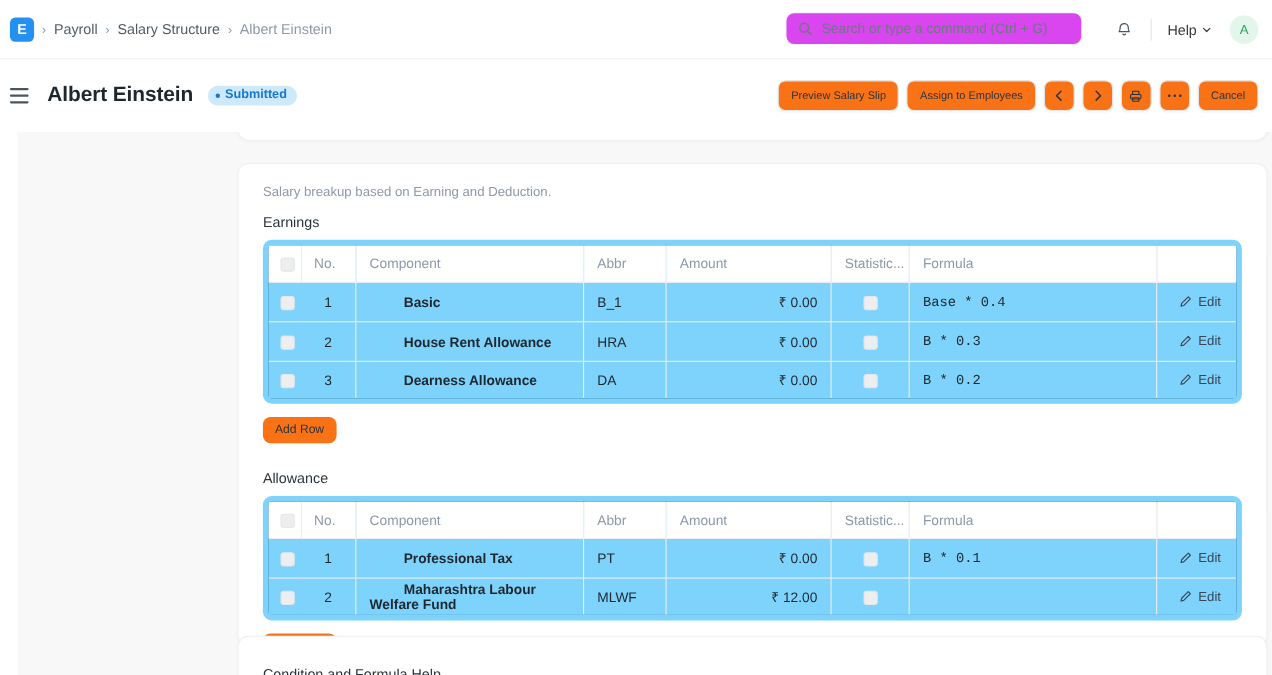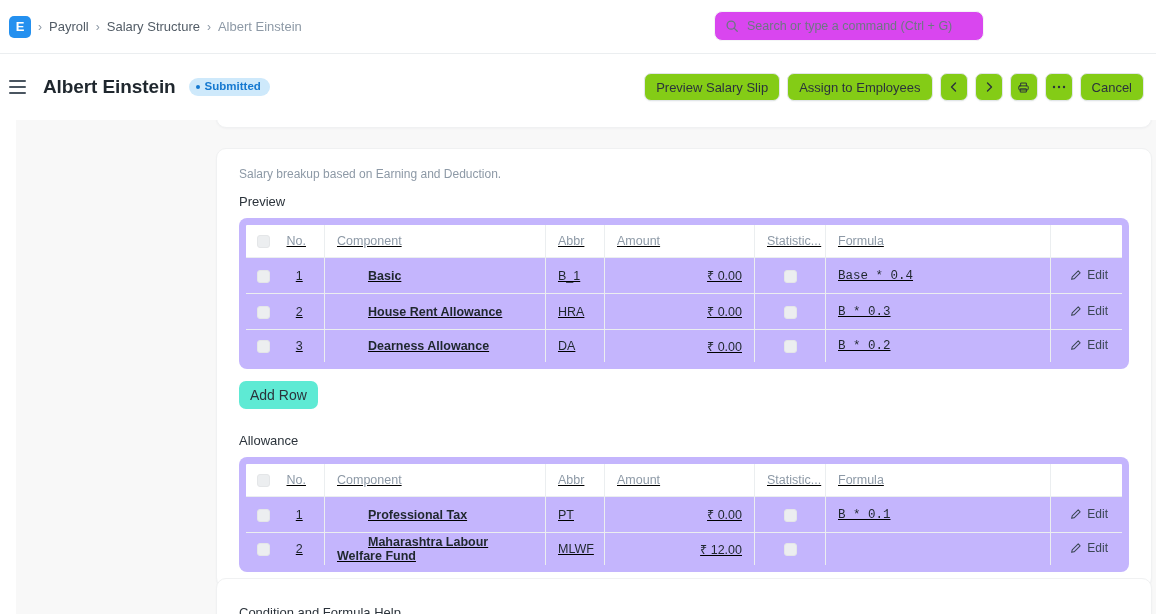--- a/index.html
+++ b/index.html
@@ -115,24 +115,24 @@
     width: 4px; height: 4px; border-radius: 50%; background: #1579d0;
     display: inline-block;
   }
 
   .head-right {
     position: absolute; right: 12px; top: 0; height: 66px;
     display: flex; align-items: center; gap: 7px;
   }
   .btn {
     height: 28px;
-    background: #84cc16;
+    background: #f97316;
     border: 1px solid #e2e6e9;
     border-radius: 7px;
-    font-size: 13px; color: #2b333b;
+    font-size: 10px; color: #2b333b;
     padding: 0 11px;
     display: inline-flex; align-items: center; justify-content: center;
     white-space: nowrap;
     font-family: "Liberation Sans", sans-serif;
     box-shadow: 0 1px 1px rgba(17,43,66,0.04);
   }
   .btn.icon-btn { width: 28px; padding: 0; }
 
   
   .page-body {
@@ -164,47 +164,46 @@
   .bottom-label {
     font-size: 13px; color: #2b333b;
     padding: 26px 22px 0 22px;
   }
 
   
   .grid-wrap { padding: 9px 22px 0 22px; }
   table.grid {
     width: 100%;
     border-collapse: collapse;
-    border: 7px solid #0c4a6e;
+    border: 5px solid #0c4a6e;
     border-radius: 8px;
     overflow: hidden;
     table-layout: fixed;
-    background: #c4b5fd;
-    text-decoration: underline;
+    background: #7dd3fc;
   }
   table.grid th, table.grid td {
     border-right: 1px solid #ebeef0;
     border-bottom: 1px solid #ebeef0;
     font-weight: 400;
     vertical-align: middle;
     height: 36px;
     padding: 0 12px;
   }
   table.grid tr:last-child td { border-bottom: none; }
   table.grid th:last-child, table.grid td:last-child { border-right: none; }
   table.grid th {
     font-size: 12.5px; color: #8d99a6; text-align: left;
     background: #ffffff;
   }
   table.grid td { font-size: 12.5px; color: #1f272e; }
 
   .col-cb    { width: 32px; padding: 0 0 0 11px !important; border-right: none !important; }
   .col-no    { width: 50px; text-align: center; }
   .col-comp  { width: auto; }
-  .col-abbr  { width: 59px; }
+  .col-abbr  { width: 75px; }
   .col-amt   { width: 150px; text-align: right; }
   .col-stat  { width: 71px; }
   .col-form  { width: 225px; }
   .col-edit  { width: 75px; }
 
   th.col-no, td.col-no { border-right: 1px solid #ebeef0; }
   th.col-amt, td.col-amt { text-align: right; }
   th.col-stat, td.col-stat { text-align: center; }
 
   .cbox {
@@ -221,24 +220,24 @@
     font-size: 11px; color: #4a5560;
   }
   td.col-edit { text-align: right; padding-right: 14px !important; }
   .edit-link {
     display: inline-flex; align-items: center; gap: 5px;
     font-size: 12px; color: #3a4654;
   }
 
   .add-row-btn {
     margin: 12px 0 0 22px;
-    background: #5eead4;
+    background: #f97316;
     border: none;
     border-radius: 7px;
-    font-size: 14px; color: #2b333b;
+    font-size: 11px; color: #2b333b;
     padding: 6px 11px;
     font-family: "Liberation Sans", sans-serif;
     display: inline-block;
   }
 
   svg { display: block; }
 </style>
 </head>
 <body>
 
@@ -258,20 +257,40 @@
       <span class="s-ico">
         <svg width="14" height="14" viewBox="0 0 16 16" fill="none" stroke="#6d7683" stroke-width="1.5">
           <circle cx="7" cy="7" r="4.6"></circle>
             <line x1="10.4" y1="10.4" x2="14" y2="14" stroke-linecap="round"></line>
         </svg>
       </span>
       <input type="text" placeholder="Search or type a command (Ctrl + G)" style="">
     </div>
   </div>
 
+  <div class="nav-right">
+    <div class="bell-btn">
+      <span>
+        <svg width="16" height="16" viewBox="0 0 20 20" fill="none" stroke="#4a5560" stroke-width="1.4" stroke-linecap="round" stroke-linejoin="round">
+          <path d="M10 3a4.6 4.6 0 0 0-4.6 4.6c0 3.6-1.2 4.6-1.2 4.6h11.6s-1.2-1-1.2-4.6A4.6 4.6 0 0 0 10 3z"></path>
+          <path d="M8.6 15a1.6 1.6 0 0 0 2.8 0"></path>
+        </svg>
+      </span>
+    </div>
+    <div class="nav-divider"></div>
+    <div class="help-btn">
+      <span>Help</span>
+      <span>
+        <svg width="10" height="10" viewBox="0 0 12 12" fill="none" stroke="#383838" stroke-width="1.3" stroke-linecap="round" stroke-linejoin="round">
+          <polyline points="2.5,4.5 6,8 9.5,4.5"></polyline>
+        </svg>
+      </span>
+    </div>
+    <div class="avatar">A</div>
+  </div>
 </div>
 
 <div class="page-head">
   <div class="head-left">
     <div class="menu-btn">
       <i></i>
       <i></i>
       <i></i>
     </div>
     <span class="doc-title">Albert Einstein</span>
@@ -322,21 +341,21 @@
 
 <div class="page-body">
 
   <div class="card partial"></div>
 
   <div class="card main">
 
     <div class="section-desc">Salary breakup based on Earning and Deduction.</div>
 
     
-    <div class="section-label">Preview</div>
+    <div class="section-label">Earnings</div>
     <div class="grid-wrap">
       <table class="grid">
         <thead>
           <tr>
             <th class="col-cb">
               <span class="cbox"></span>
             </th>
             <th class="col-no">No.</th>
             <th class="col-comp">Component</th>
             <th class="col-abbr">Abbr</th>

